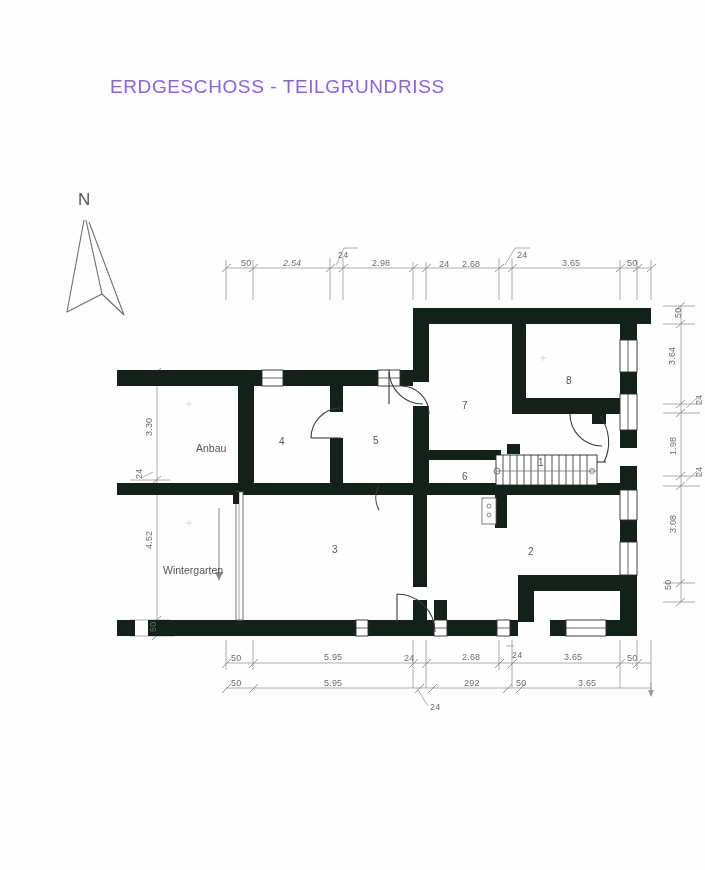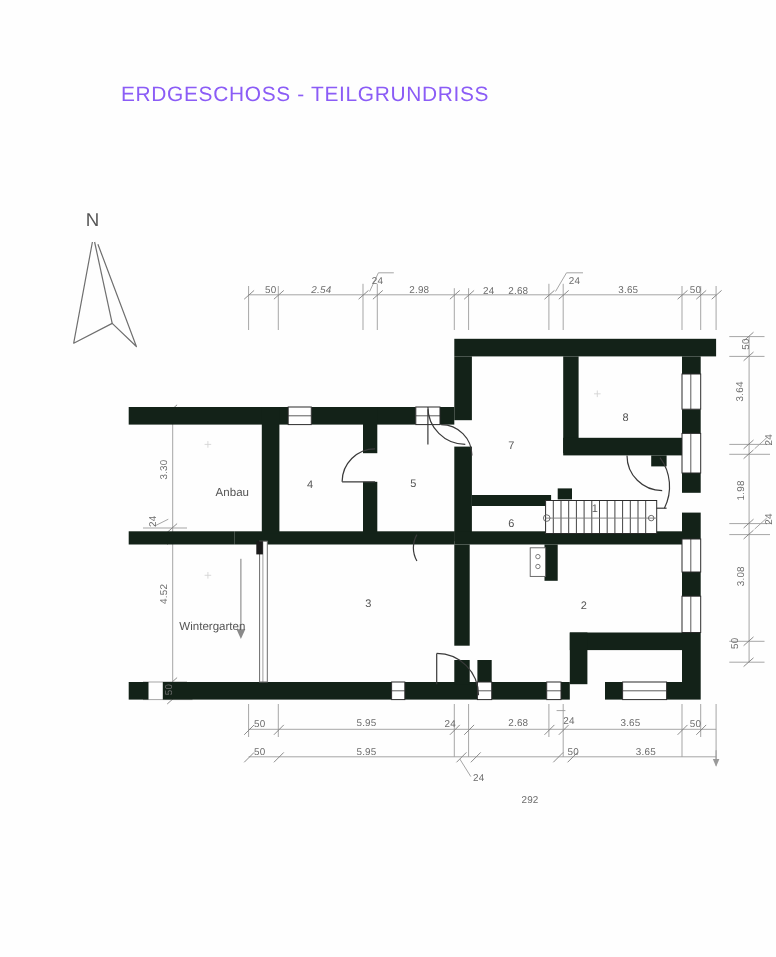--- a/index.html
+++ b/index.html
@@ -343,21 +343,21 @@
       <div class="dimtxt" style="left: 627px; top: 258px;">50</div>
       <div class="dimtxt" style="left: 231px; top: 653px;">50</div>
       <div class="dimtxt" style="left: 324px; top: 652px;">5.95</div>
       <div class="dimtxt" style="left: 404px; top: 653px;">24</div>
       <div class="dimtxt" style="left: 462px; top: 652px;">2.68</div>
       <div class="dimtxt" style="left: 512px; top: 650px;">24</div>
       <div class="dimtxt" style="left: 564px; top: 652px;">3.65</div>
       <div class="dimtxt" style="left: 627px; top: 653px;">50</div>
       <div class="dimtxt" style="left: 231px; top: 678px;">50</div>
       <div class="dimtxt" style="left: 324px; top: 678px;">5.95</div>
-      <div class="dimtxt" style="left: 474px; top: 678px; margin-top: 44px;">292</div>
+      <div class="dimtxt" style="left: 464px; top: 678px;">292</div>
       <div class="dimtxt" style="left: 516px; top: 678px;">50</div>
       <div class="dimtxt" style="left: 578px; top: 678px;">3.65</div>
       <div class="dimtxt" style="left: 430px; top: 702px;">24</div>
       <div class="dimtxt v" style="left: 144px; top: 436px; transform: rotate(-90deg);">3.30</div>
       <div class="dimtxt v" style="left: 134px; top: 479px; transform: rotate(-90deg);">24</div>
       <div class="dimtxt v" style="left: 144px; top: 549px; transform: rotate(-90deg);">4.52</div>
       <div class="dimtxt v" style="left: 148px; top: 632px; transform: rotate(-90deg);">50</div>
       <div class="dimtxt v" style="left: 673px; top: 318px; transform: rotate(-90deg);">50</div>
       <div class="dimtxt v" style="left: 667px; top: 365px; transform: rotate(-90deg);">3.64</div>
       <div class="dimtxt v" style="left: 694px; top: 405px; transform: rotate(-90deg);">24</div>

